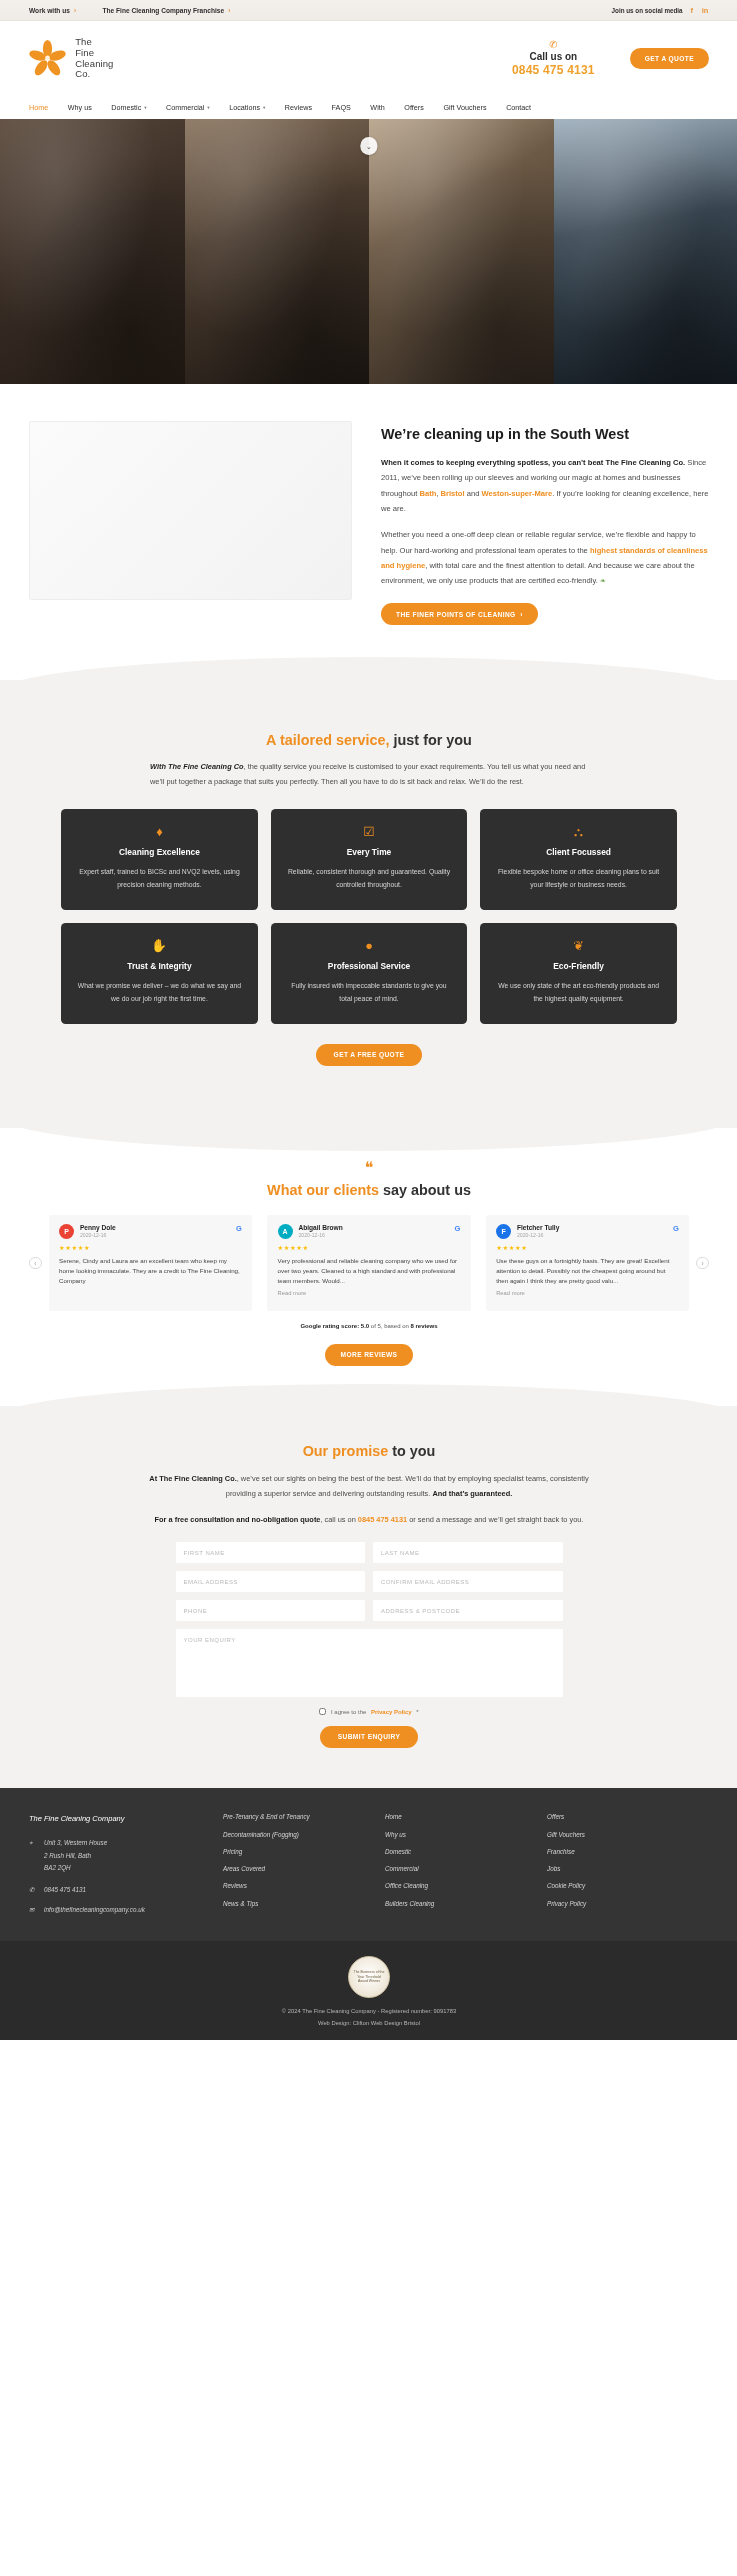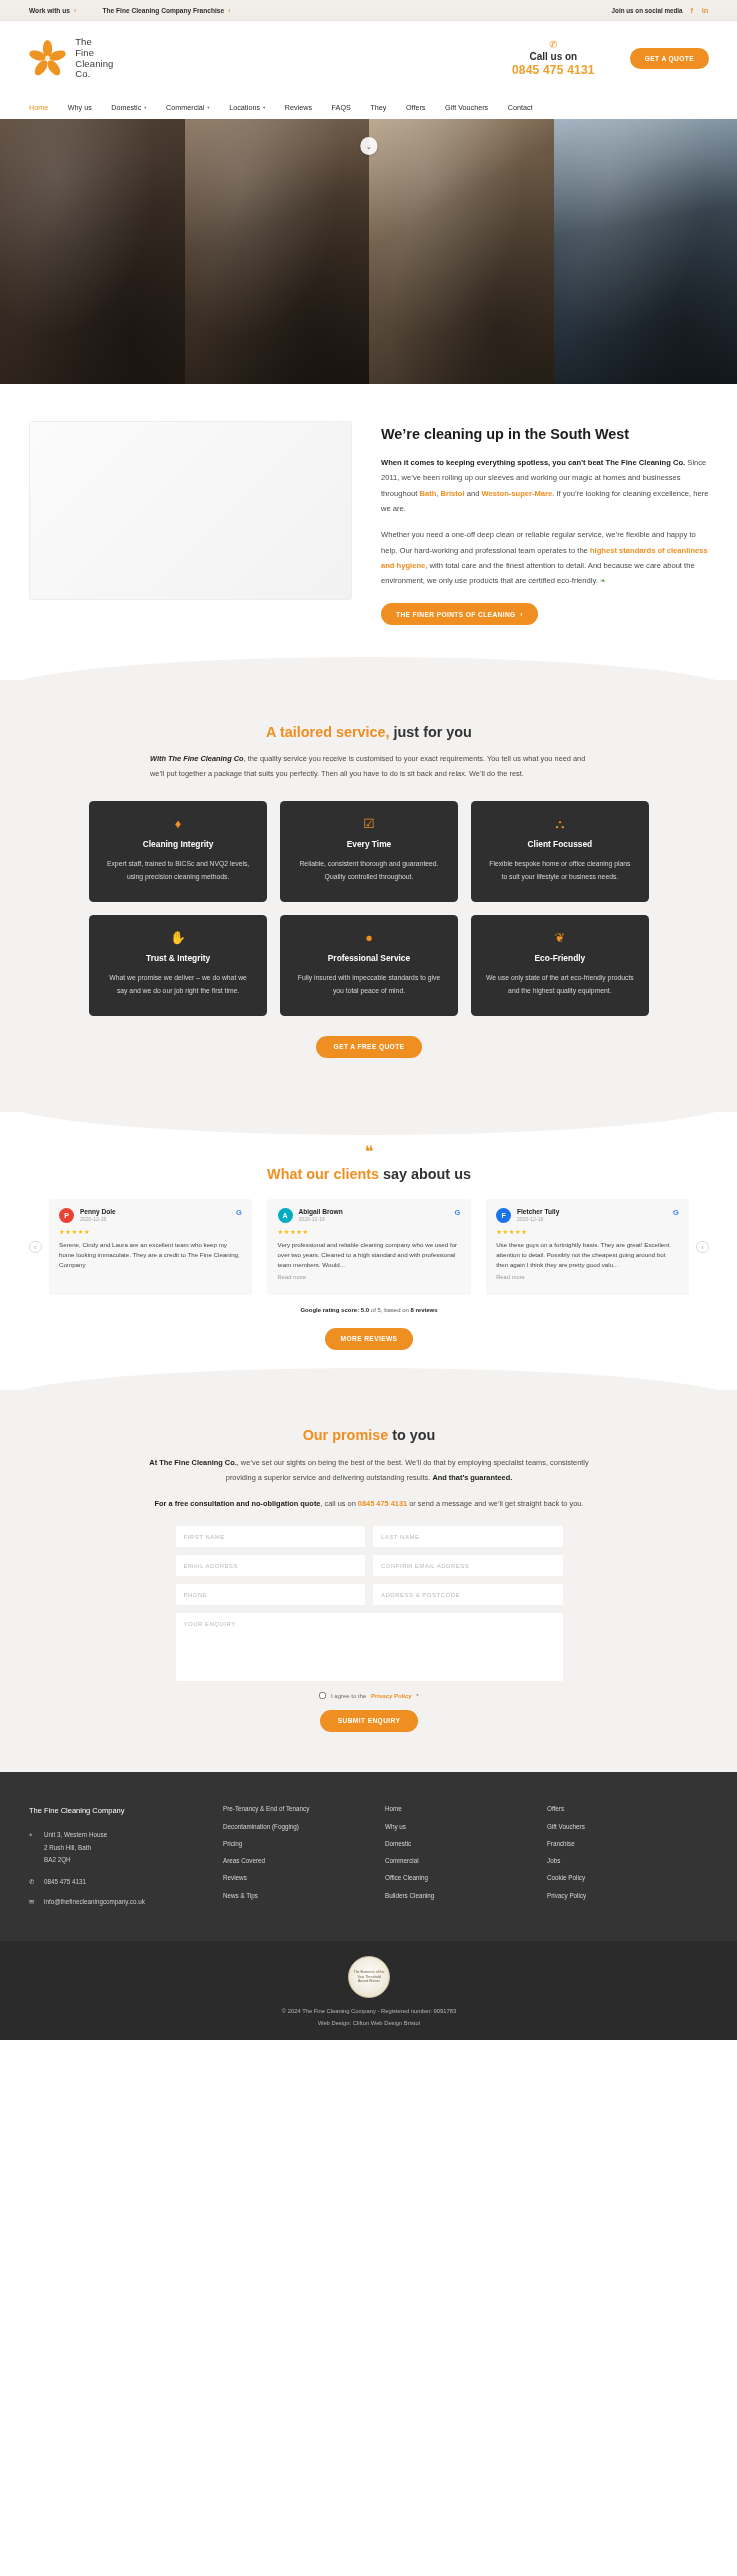--- a/index.html
+++ b/index.html
@@ -104,21 +104,21 @@
     background: #f4f2f0; padding: 40px 0 50px; position: relative;
   }
   .tailored::before {
     content:""; position:absolute; top:-23px; left:0; right:0; height:35px;
     background:#f4f2f0; border-radius:50% 50% 0 0 / 100% 100% 0 0;
   }
   .tailored::after {
     content:""; position:absolute; bottom:-23px; left:0; right:0; height:35px;
     background:#f4f2f0; border-radius:0 0 50% 50% / 0 0 100% 100%;
   }
-  .tailored .inner { width: 560px; margin: 4px auto; position: relative; z-index: 2; }
+  .tailored .inner { width: 616px; margin: 12px auto; position: relative; z-index: 2; }
   .center { text-align: center; }
   .tailored h2 { font-size: 14.4px; font-weight: bold; margin-bottom: 10.4px; }
   .tailored .lead { font-size: 7.4px; line-height: 2.05; color: #4a4a4a; max-width: 438px; margin: 0 auto 19.6px; }
   .tailored .lead strong { color: #1d1d1d; font-style: italic; }
   .cards { display: grid; grid-template-columns: repeat(3, 1fr); gap: 12.7px; }
   .card {
     background: #2f2f2f; border-radius: 4.6px; padding: 17.3px 15px 18.4px; text-align: center; color: #fff;
   }
   .card-ico { font-size: 12.7px; margin-bottom: 8px; color: #ef8f22; line-height: 1; }
   .card h3 { font-size: 8.4px; font-weight: bold; margin-bottom: 8px; }
@@ -174,21 +174,21 @@
   .fin::placeholder { color: #b9b9b9; text-transform: uppercase; letter-spacing: 0.5px; }
   textarea.fin { height: 68px; resize: none; }
   .consent { display: flex; align-items: center; justify-content: center; gap: 4.6px;
              font-size: 6px; color: #6a6a6a; margin: 9.2px 0 10.4px; }
   .consent input { width: 7px; height: 7px; cursor: pointer; }
   .btn-submit { padding: 7.5px 17.3px; font-size: 6.6px; }
   .form .btnwrap { text-align: center; }
 
   
   .footer { background: #343434; color: #ddd; padding: 26.5px 0 23px; }
-  .footer .inner { width: 680px; margin: 8px auto; display: flex; gap: 21px; }
+  .footer .inner { width: 680px; margin: 0 auto; display: flex; gap: 21px; font-style: italic; }
   .fcol-brand { width: 173px; }
   .fbrand { font-size: 7.5px; color: #fff; margin-bottom: 14px; }
   .fline { display: flex; gap: 7px; font-size: 6.3px; line-height: 2.0; color: #cfcfcf; }
   .fline .fi { width: 8px; flex: 0 0 8px; color: #cfcfcf; font-size: 6.3px; }
   .faddr { margin-left: 15px; font-size: 6.3px; line-height: 2.0; color: #cfcfcf; }
   .fcols { display: flex; gap: 0; flex: 1; }
   .fcol { flex: 1; }
   .fcol a { display: block; font-size: 6.3px; color: #d6d6d6; text-decoration: none;
             line-height: 1; margin-bottom: 11px; cursor: pointer; }
   .footer-bottom { background: #2b2b2b; padding: 15px 0 10.4px; text-align: center; }
@@ -278,21 +278,21 @@
             <span>Locations</span>
             <span class="caret">▾</span>
           </div>
         <div class="nav-item">
             <span>Reviews</span>
           </div>
         <div class="nav-item">
             <span>FAQS</span>
           </div>
         <div class="nav-item">
-            <span>They</span>
+            <span>With</span>
           </div>
         <div class="nav-item">
             <span>Offers</span>
           </div>
         <div class="nav-item">
             <span>Gift Vouchers</span>
           </div>
         <div class="nav-item">
             <span>Contact</span>
           </div>
@@ -332,21 +332,21 @@
     <div class="inner">
       <h2 class="center">
         <span class="orange">A tailored service,</span><span> just for you</span>
       </h2>
       <p class="lead">
         <strong>With The Fine Cleaning Co</strong><span>, the quality service you receive is customised to your exact requirements. You tell us what you need and we’ll put together a package that suits you perfectly. Then all you have to do is sit back and relax. We’ll do the rest.</span>
       </p>
       <div class="cards">
         <div class="card">
           <div class="card-ico">♦</div>
-          <h3>Cleaning Integrity</h3>
+          <h3>Cleaning Excellence</h3>
           <p>Expert staff, trained to BICSc and NVQ2 levels, using precision cleaning methods.</p>
         </div>
         <div class="card">
           <div class="card-ico">☑</div>
           <h3>Every Time</h3>
           <p>Reliable, consistent thorough and guaranteed. Quality controlled throughout.</p>
         </div>
         <div class="card">
           <div class="card-ico">⛬</div>
           <h3>Client Focussed</h3>

